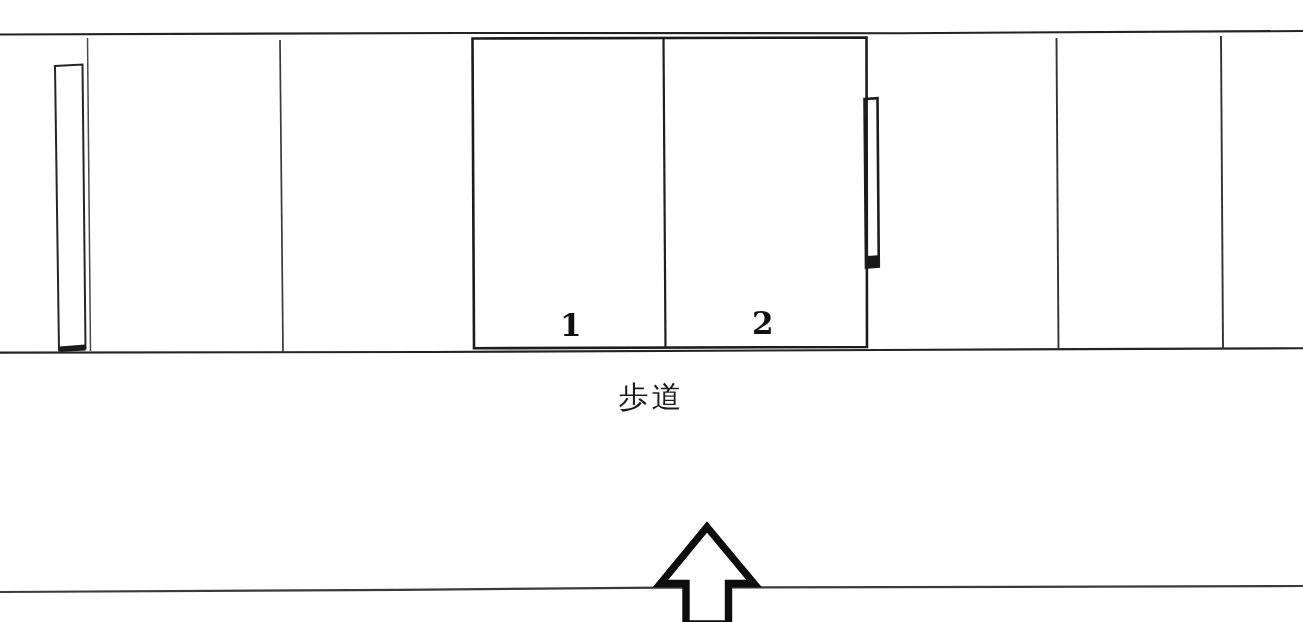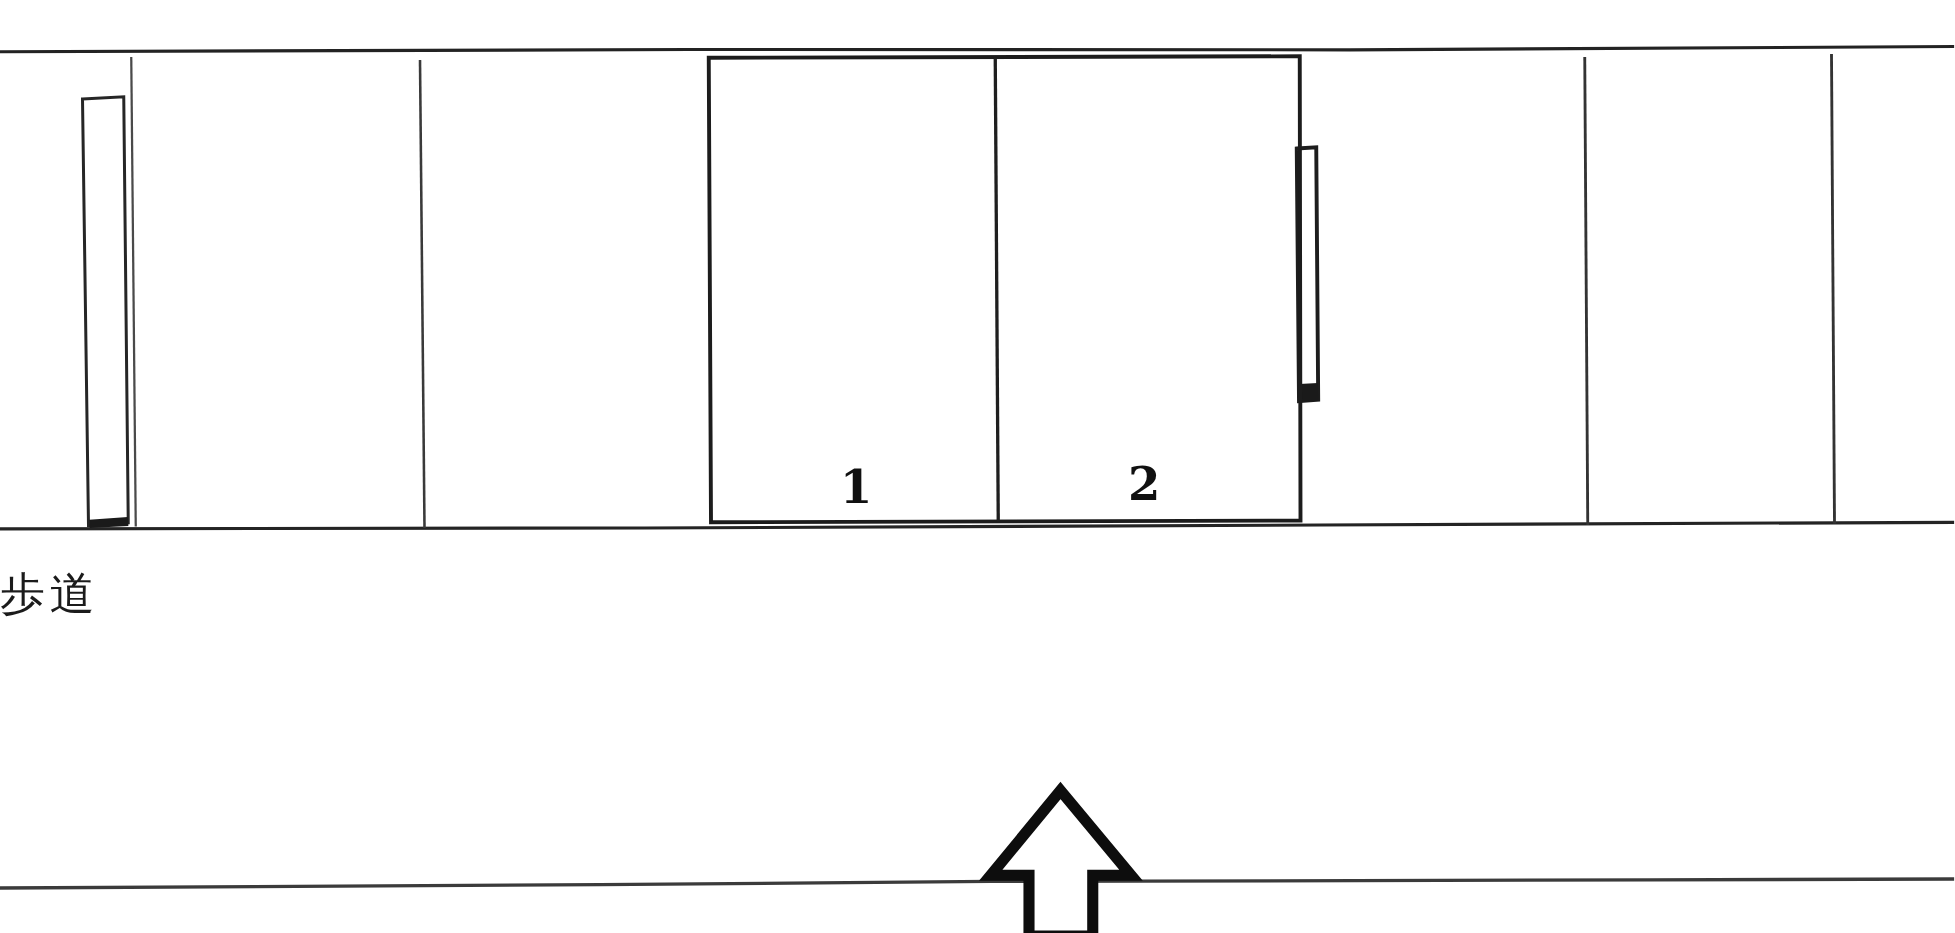--- a/index.html
+++ b/index.html
@@ -24,20 +24,21 @@
     top: 0;
     width: 1303px;
     height: 622px;
     display: block;
   }
   .sidewalk-label {
     position: absolute;
     left: 0;
     top: 382px;
     width: 1303px;
+    text-align: center;
     font-family: "DejaVu Sans", sans-serif;
     font-size: 30px;
     font-weight: 400;
     color: #1b1b1b;
     letter-spacing: 3px;
     line-height: 1;
     user-select: none;
   }
   .stall-number {
     position: absolute;

